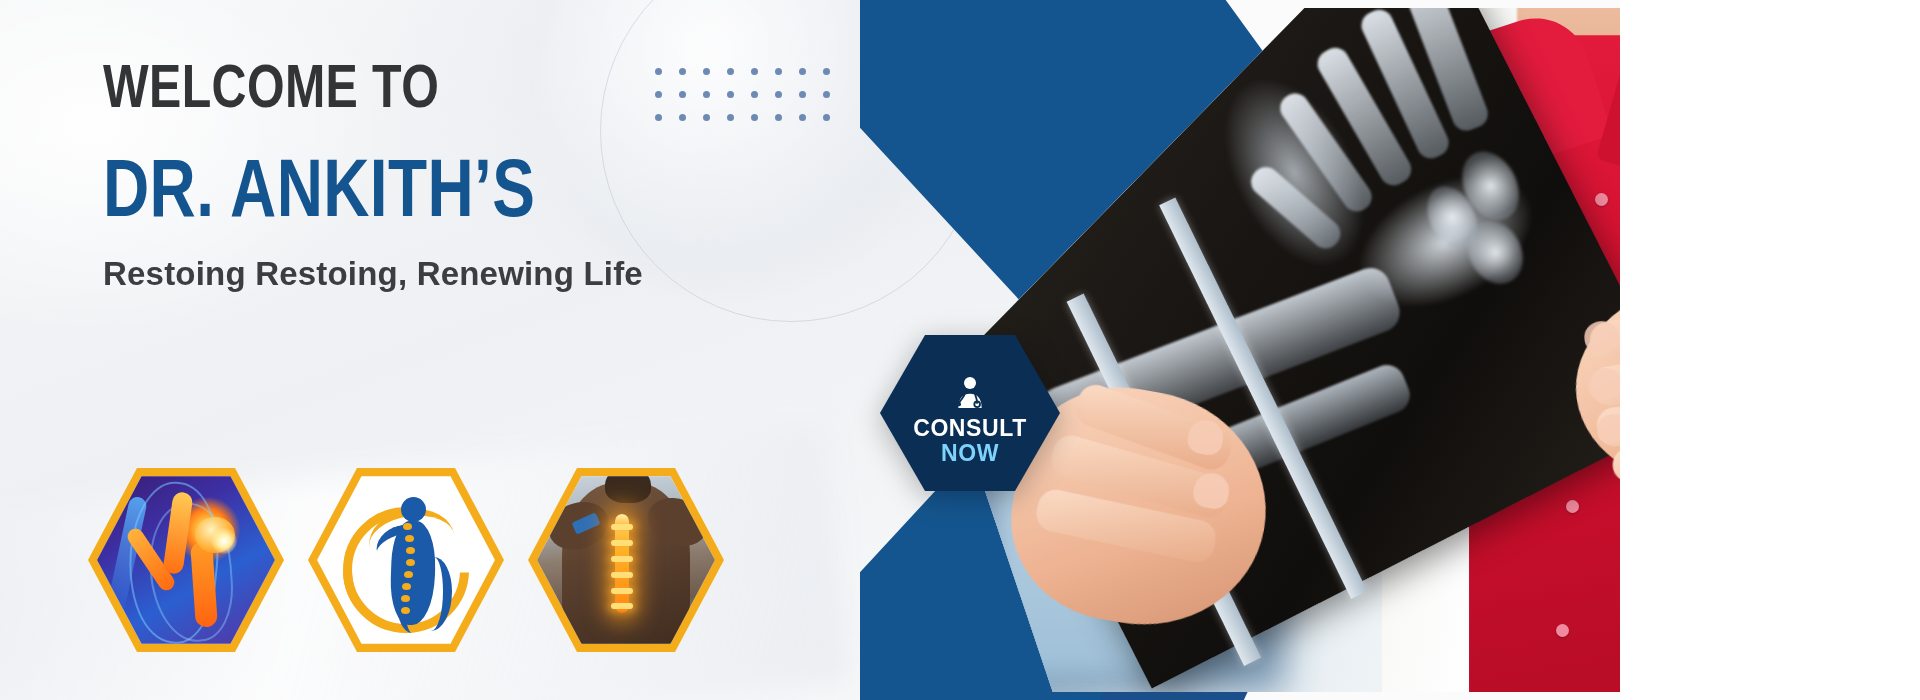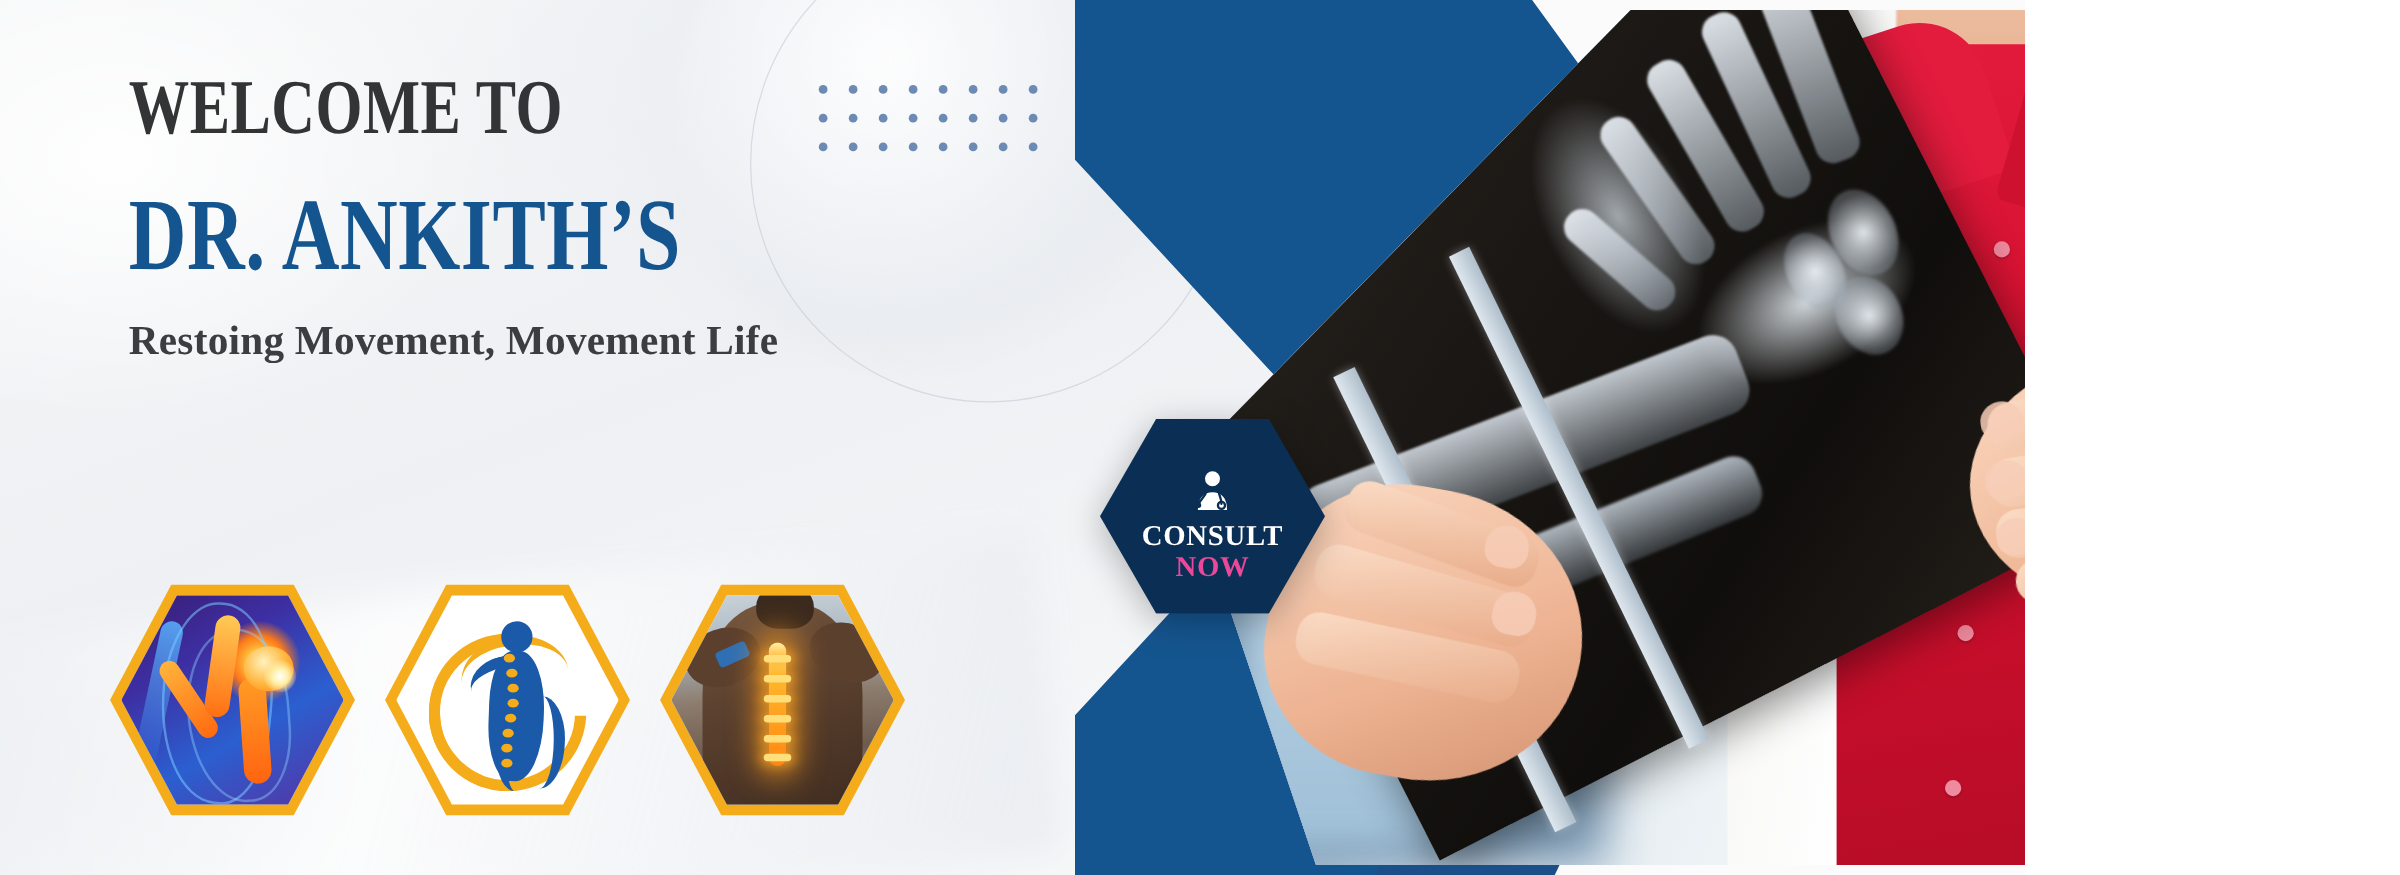--- a/index.html
+++ b/index.html
@@ -1,21 +1,21 @@
 <!DOCTYPE html>
 <html><head>
 <meta charset="utf-8">
 <style>
   html,body{margin:0;padding:0;}
   body{
     width:1920px;height:700px;overflow:hidden;
     font-family:"Liberation Sans","DejaVu Sans",sans-serif;
     background:#ffffff;
   }
-  .banner{position:relative;width:1620px;height:700px;overflow:hidden;background:#fbfbfc;font-family:Liberation Serif, serif;}
+  .banner{position:relative;width:1620px;height:700px;overflow:hidden;background:#fbfbfc;}
 
   
   .bg-left{
     position:absolute;left:0;top:0;width:1160px;height:700px;
     background:
       radial-gradient(ellipse 420px 300px at 8% 18%, rgba(255,255,255,.95) 0%, rgba(240,242,245,0) 70%),
       radial-gradient(ellipse 500px 360px at 62% 6%, rgba(228,232,238,.75) 0%, rgba(240,242,245,0) 72%),
       radial-gradient(ellipse 600px 240px at 20% 92%, rgba(226,230,236,.8) 0%, rgba(247,248,250,0) 75%),
       linear-gradient(160deg,#f6f7f8 0%,#eef0f3 45%,#f8f9fa 100%);
   }
@@ -248,21 +248,21 @@
     filter:drop-shadow(0 6px 14px rgba(0,0,0,.28));
   }
   .consult-shape{
     position:absolute;inset:0;background:#0B2E55;
     clip-path:polygon(25% 0%,75% 0%,100% 50%,75% 100%,25% 100%,0% 50%);
     display:flex;flex-direction:column;align-items:center;justify-content:center;
     padding-top:16px;box-sizing:border-box;
   }
   .doc-icon{width:40px;height:34px;margin-bottom:7px;}
   .consult-l1{font-size:23px;font-weight:700;color:#ffffff;letter-spacing:.6px;line-height:1.04;}
-  .consult-l2{font-size:23px;font-weight:700;color:#ec4899;letter-spacing:.6px;line-height:1.12;}
+  .consult-l2{font-size:23px;font-weight:700;color:#7dd3fc;letter-spacing:.6px;line-height:1.12;}
 </style>
 </head>
 <body>
 
 <div class="banner">
 
   <div class="bg-left">
     <div class="bg-blob"></div>
     <div class="bg-arc"></div>
     <div class="bg-sweep"></div>
@@ -291,21 +291,21 @@
       <i></i>
     <i></i>
       <i></i>
     <i></i>
       <i></i>
   </div>
 
   <div class="copy">
     <div class="welcome">WELCOME TO</div>
     <div class="clinic-name">DR. ANKITH’S</div>
-    <div class="tagline">Restoing Movement, Movement Life</div>
+    <div class="tagline">Restoing Restoing, Renewing Life</div>
   </div>
 
   <div class="hex-row">
 
     <div class="hex">
       <div class="hex-shape"></div>
       <div class="hex-inner">
         <div class="hex-art knee-bg">
           <div class="blue-streak"></div>
           <div class="limb-outline"></div>

